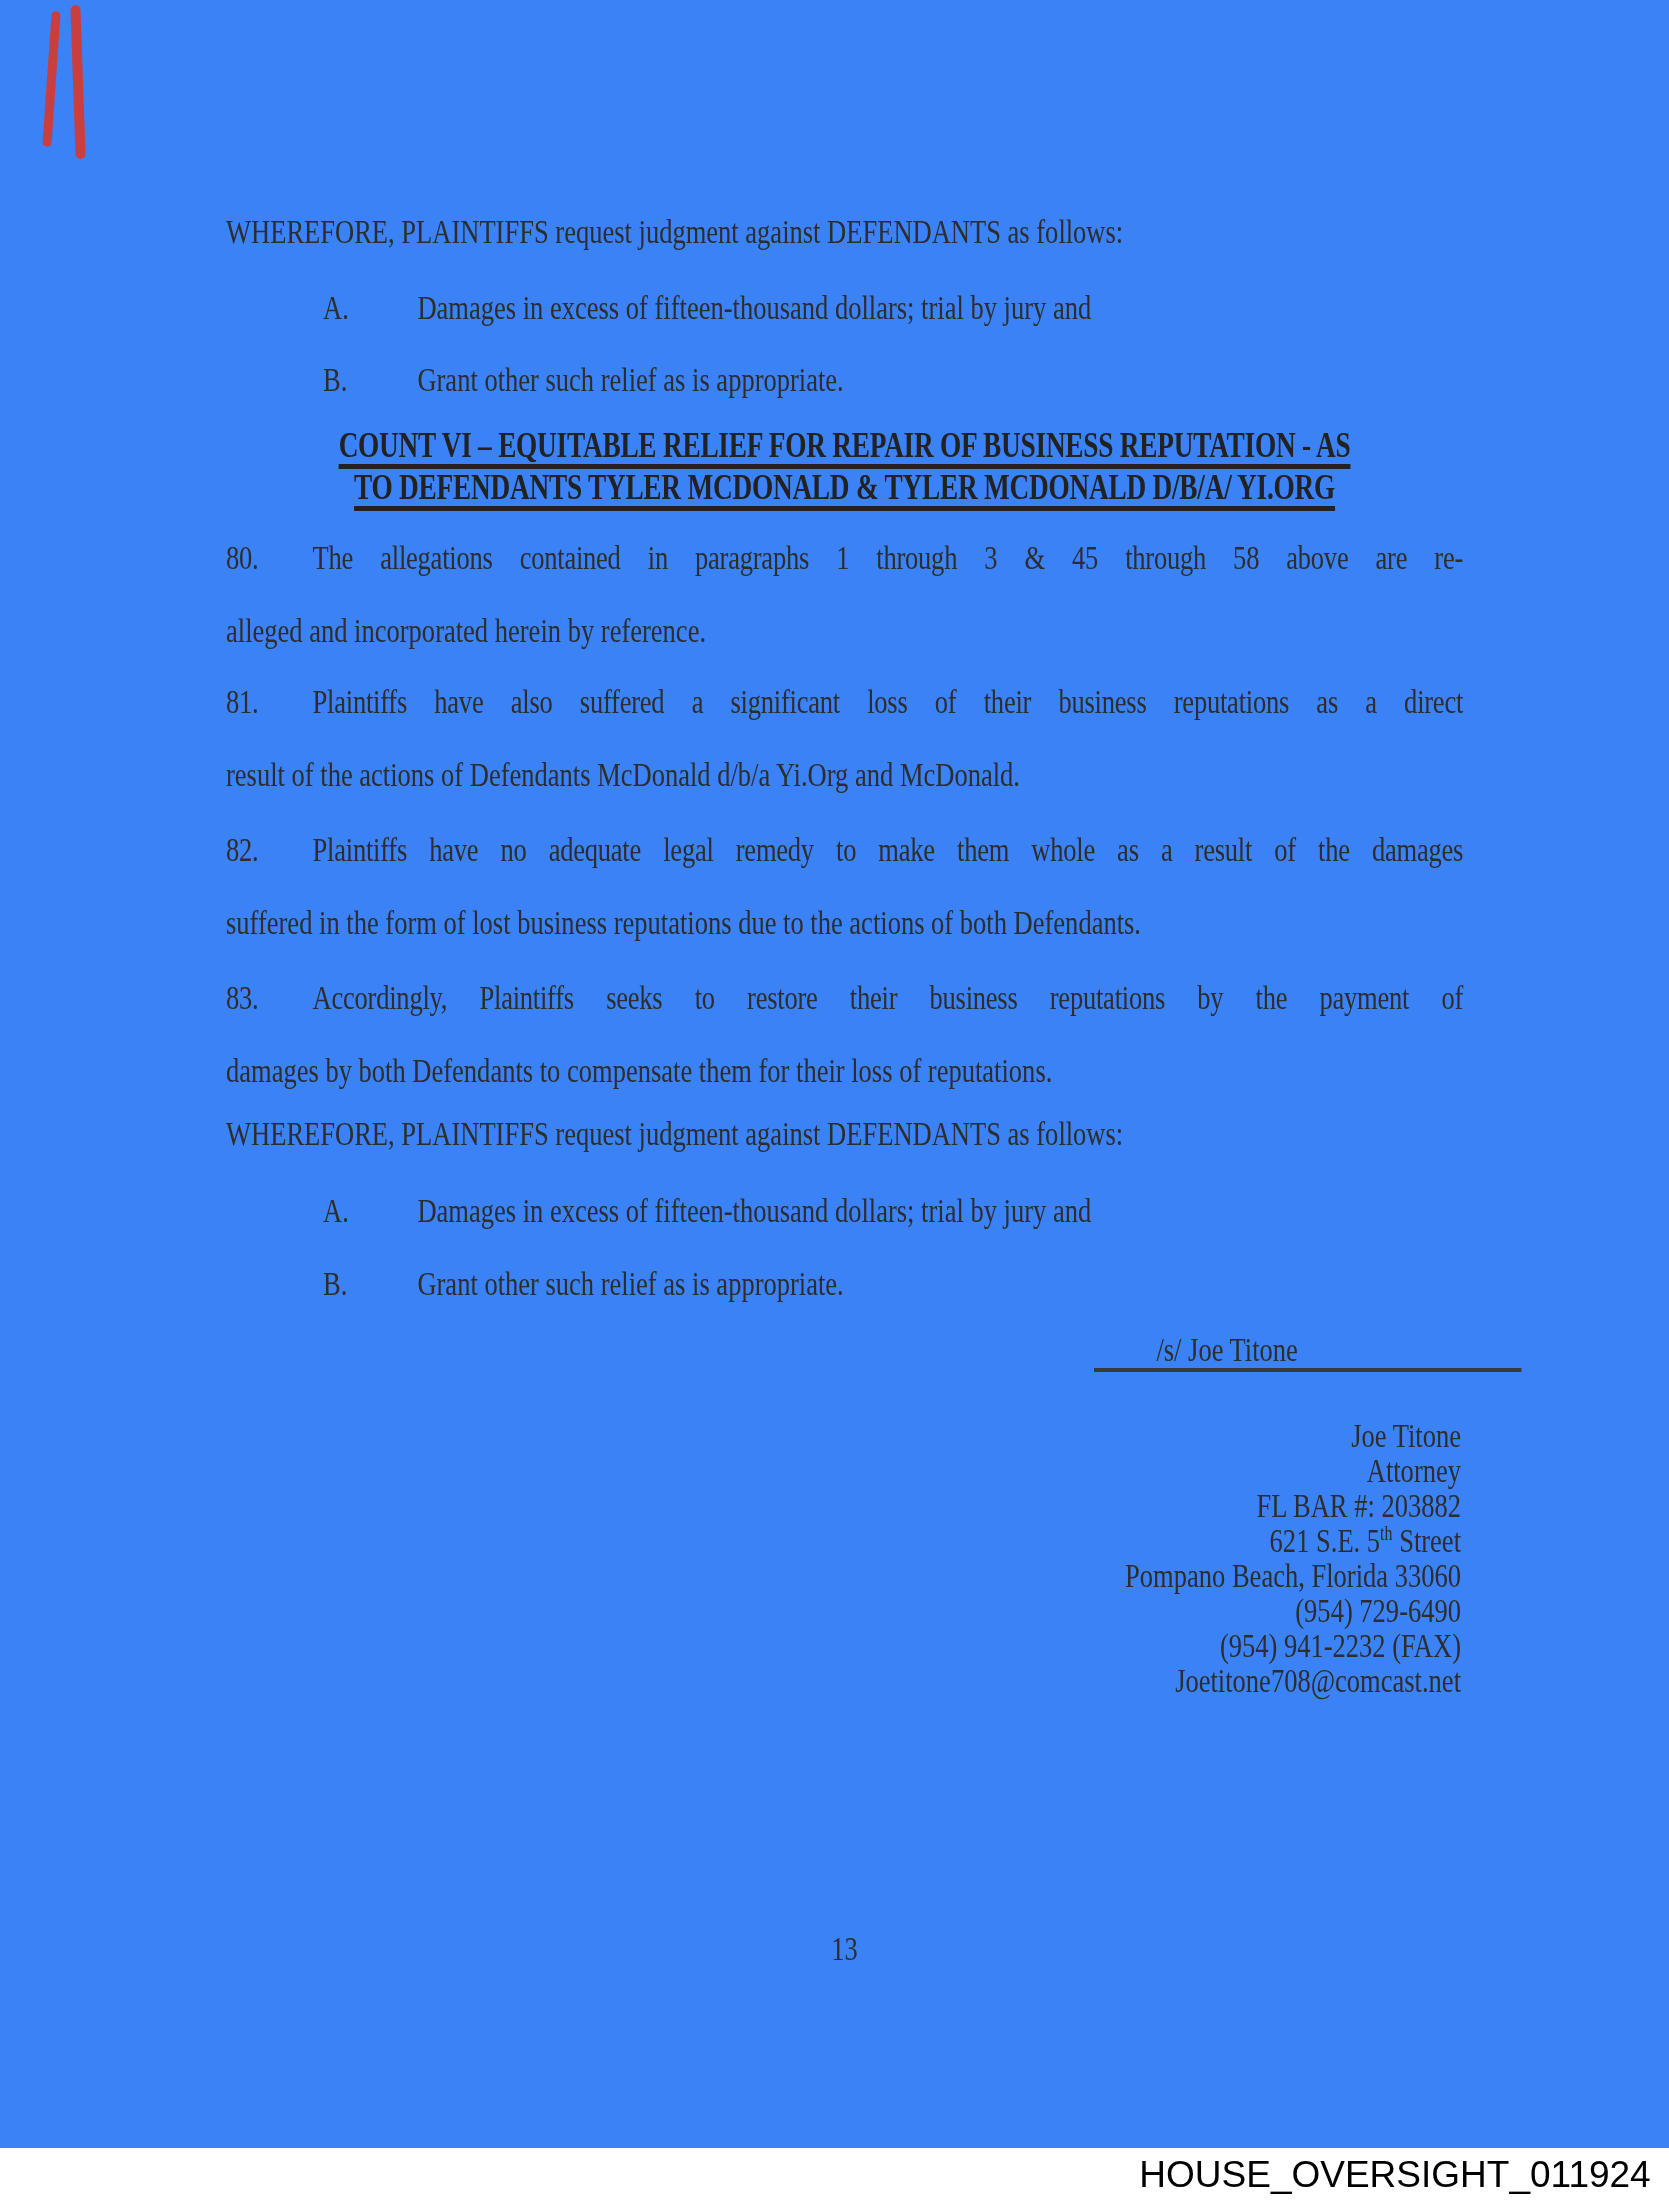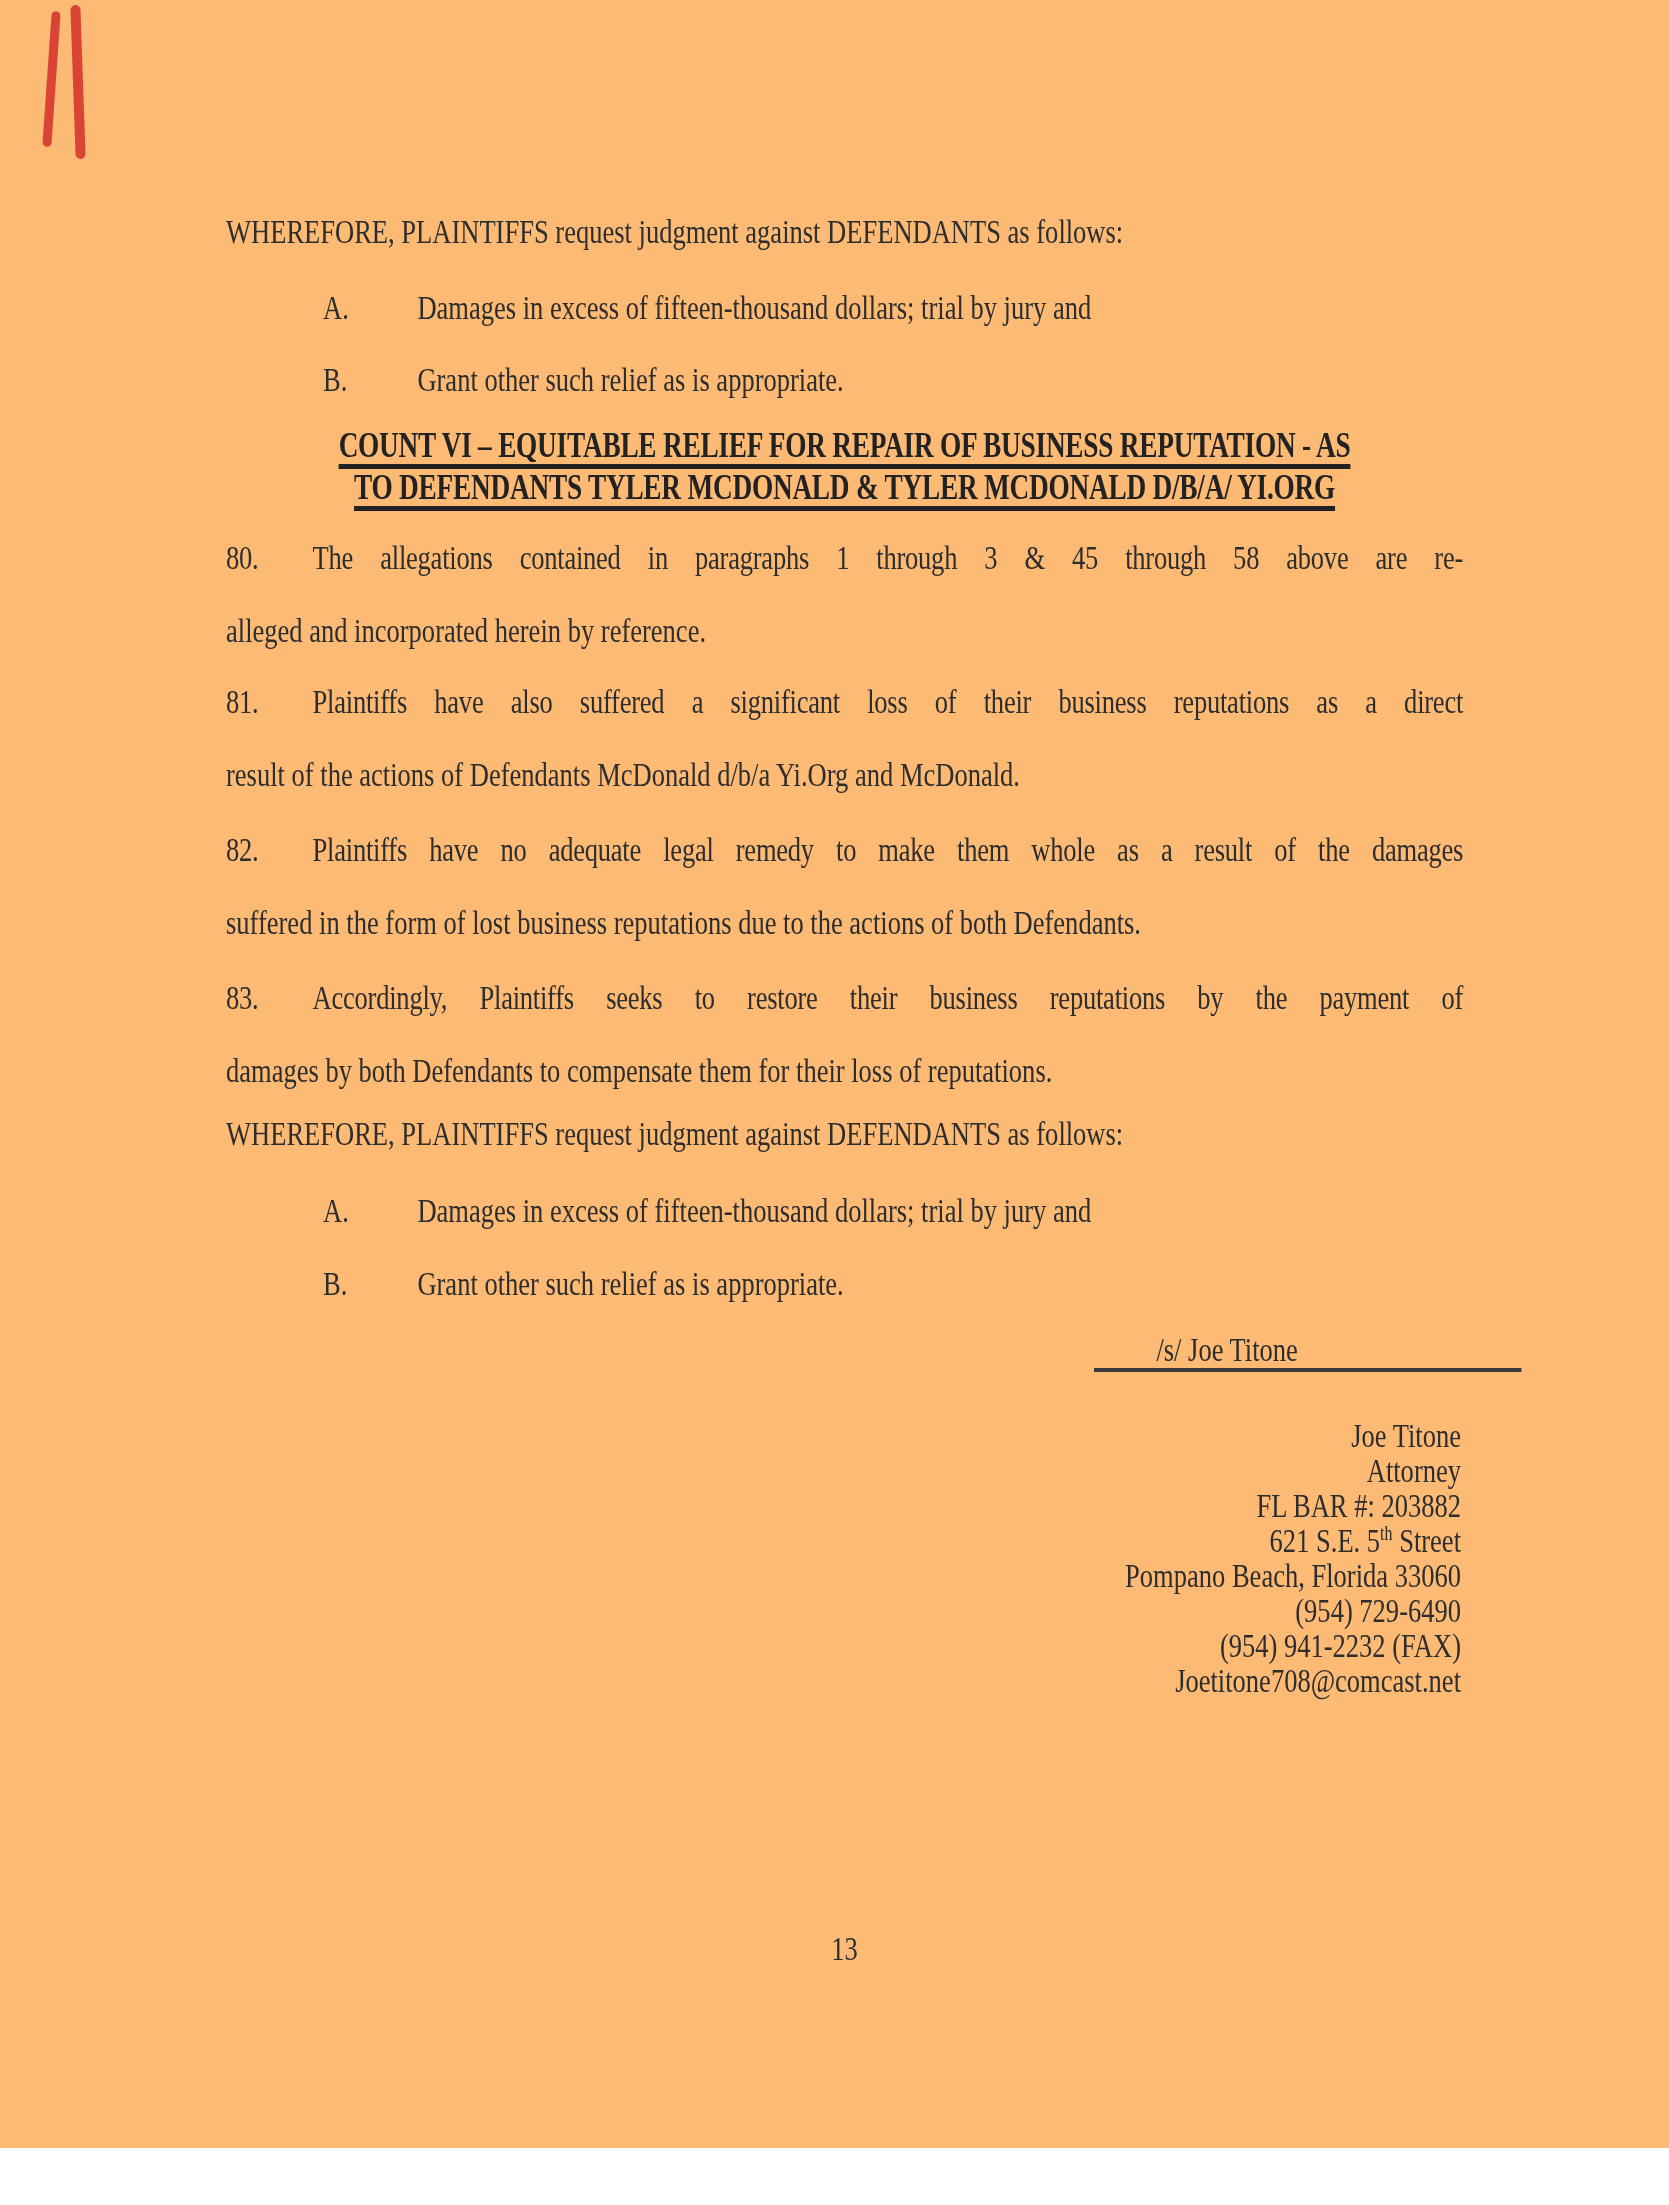--- a/index.html
+++ b/index.html
@@ -1,18 +1,18 @@
 <!DOCTYPE html>
 <html style="font-size:10.5px"><head>
 <meta charset="utf-8">
 <style>
   html,body{margin:0;padding:0;background:#e8e8e8;}
   .page{
     position:relative;width:1669px;height:2205px;margin:0 auto;
-    background:#fdba74;overflow:hidden;
+    background:#3b82f6;overflow:hidden;
   }
   
   .t{
     position:absolute;left:226px;
     font-family:"Liberation Serif",serif;
     font-size:34px;line-height:34px;color:#2d2d2d;
     transform:scaleX(0.78);transform-origin:0 0;
     white-space:nowrap;
   }
   .jline{
@@ -116,15 +116,16 @@
     <div>FL BAR #: 203882</div>
     <div><span>621 S.E. 5</span><sup>th</sup><span> Street</span></div>
     <div>Pompano Beach, Florida 33060</div>
     <div>(954) 729-6490</div>
     <div>(954) 941-2232 (FAX)</div>
     <div>Joetitone708@comcast.net</div>
   </div>
 
   <div class="t pageno">13</div>
 
+  <div class="bates">HOUSE_OVERSIGHT_011924</div>
 
 </div>
 
 
 </body></html>

